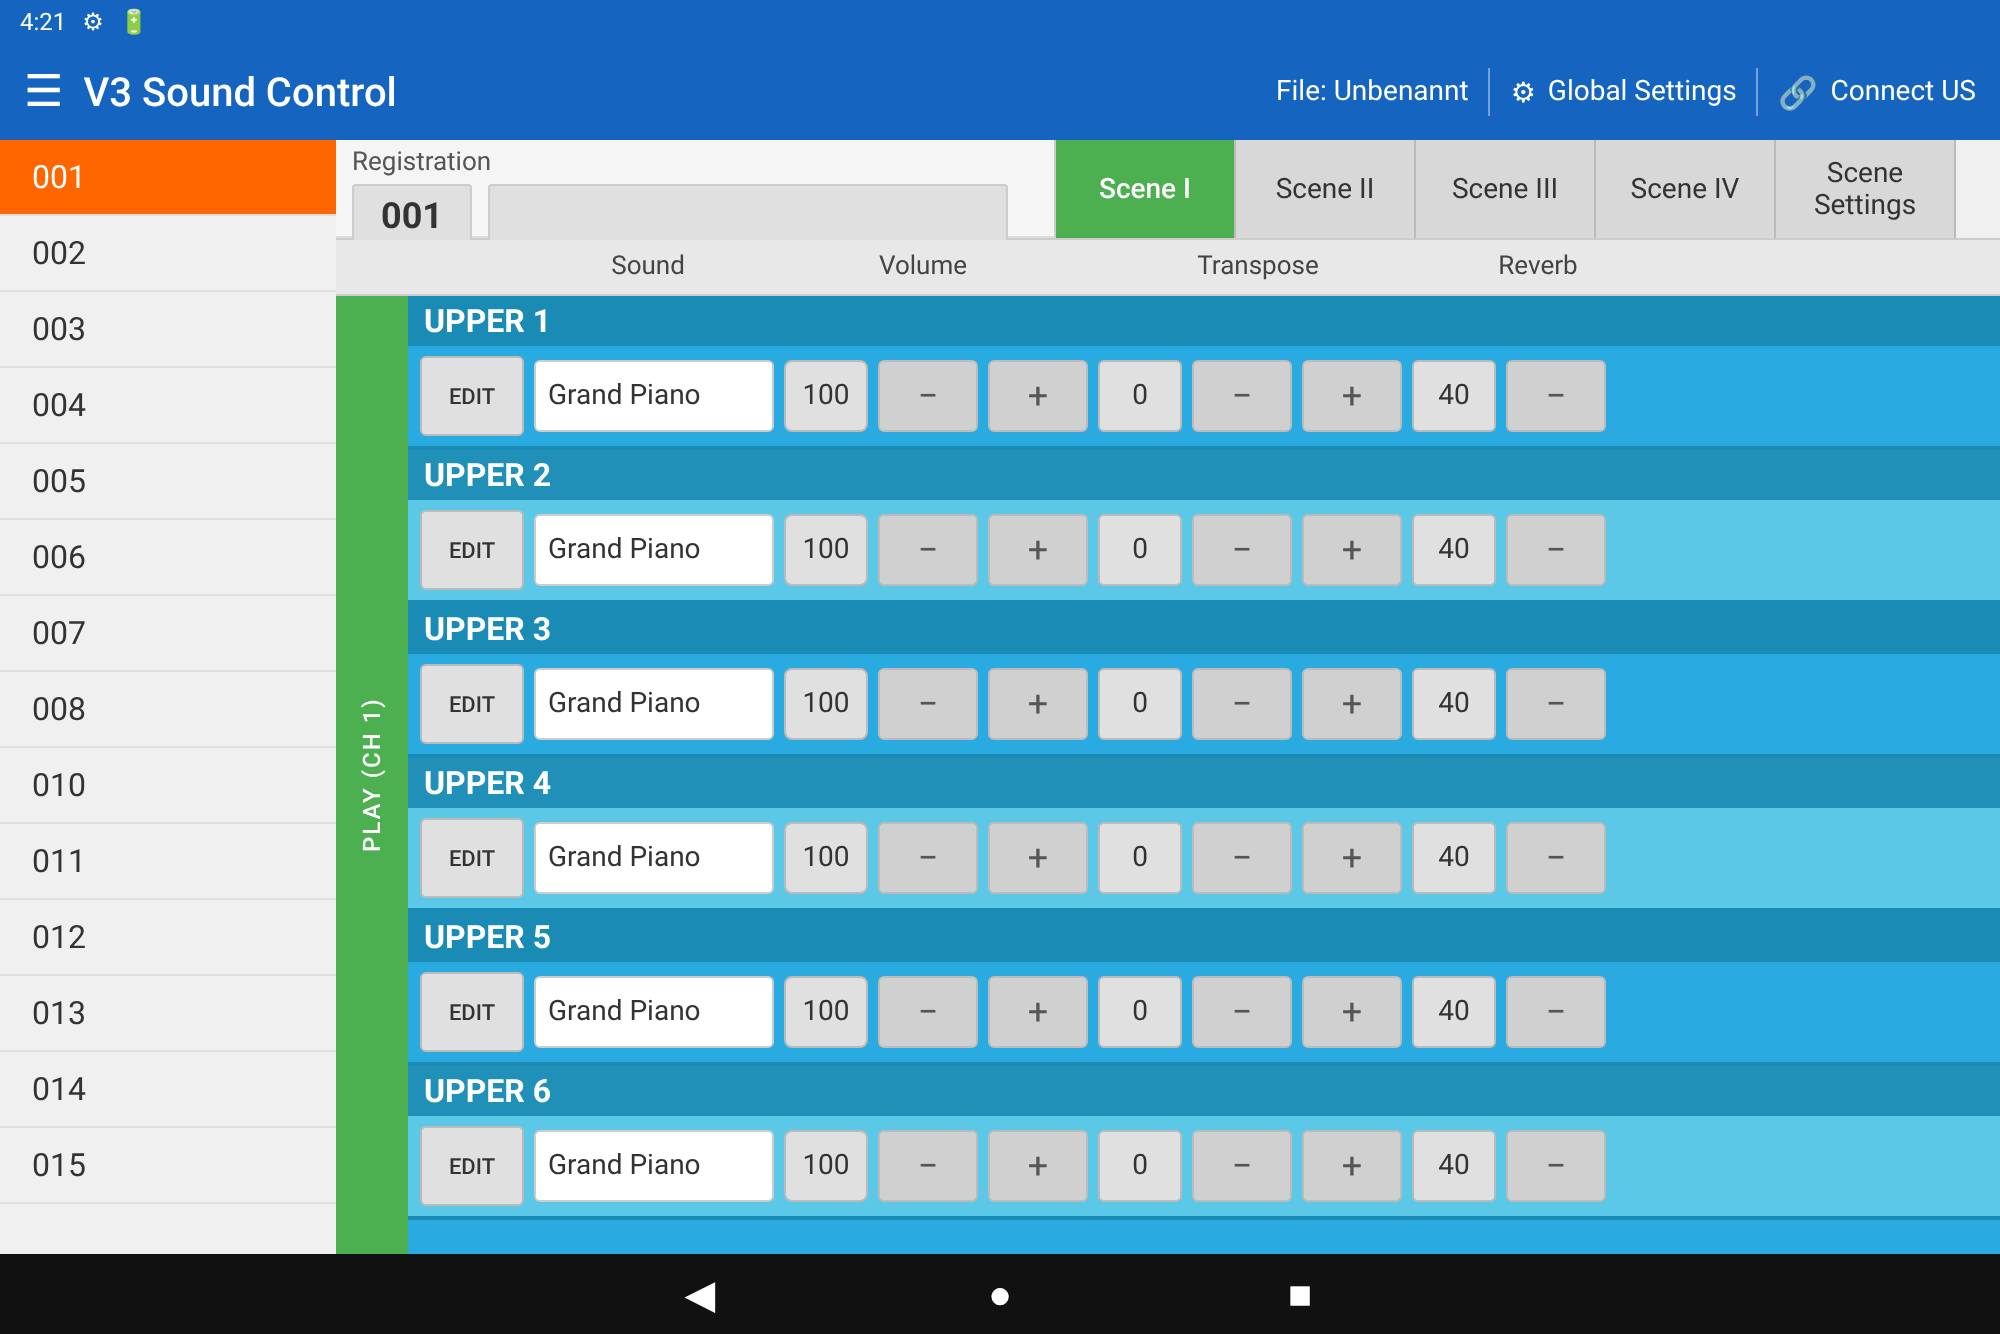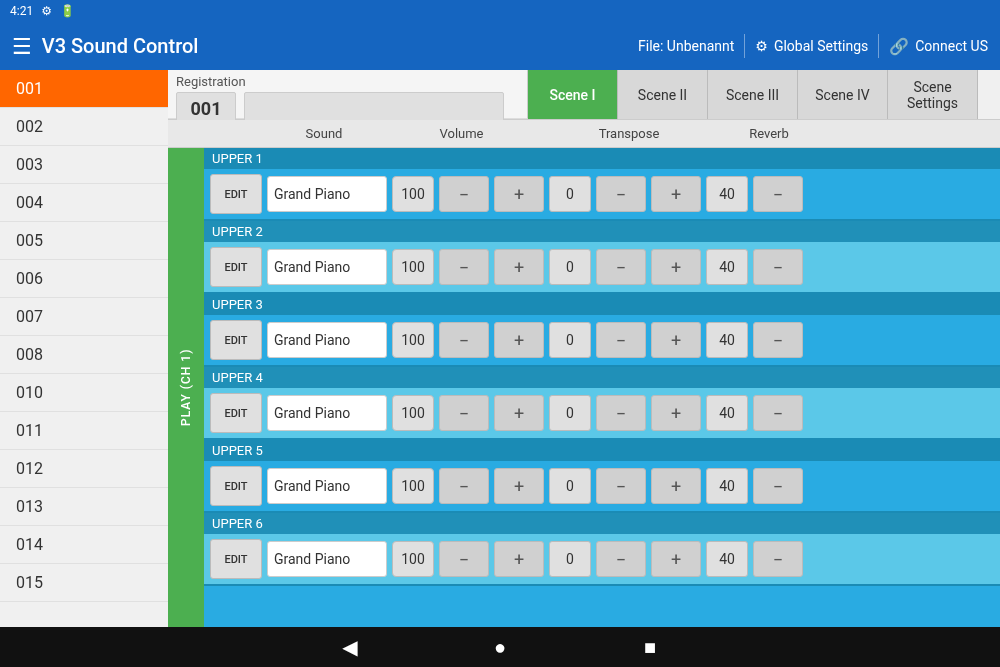--- a/index.html
+++ b/index.html
@@ -132,23 +132,23 @@
       background: #29ABE2;
     }
     .channel-row {
       border-bottom: 2px solid #1a8bb5;
       background: #29ABE2;
     }
     .channel-row.alt { background: #5BC8E8; }
     .channel-header {
       background: #1a8bb5;
       padding: 3px 8px;
-      font-size: 13px;
-      color: white;
-      font-weight: 400;
+      font-size: 16px;
+      color: white;
+      font-weight: 700;
       display: flex;
       align-items: center;
       gap: 8px;
     }
     .channel-controls {
       display: flex;
       align-items: center;
       padding: 5px 6px;
       gap: 5px;
     }

